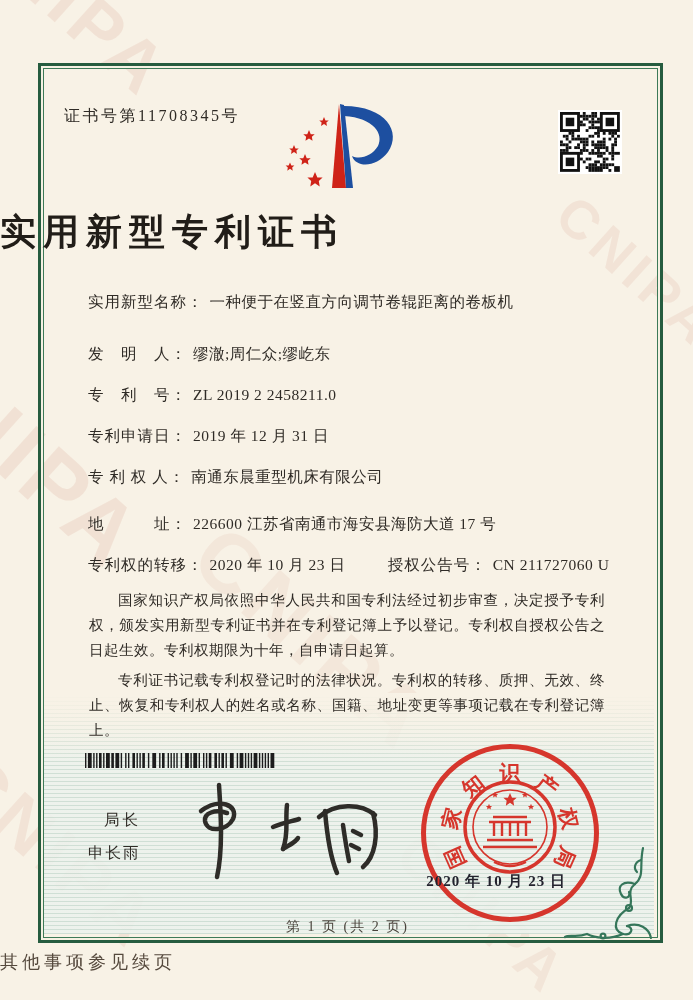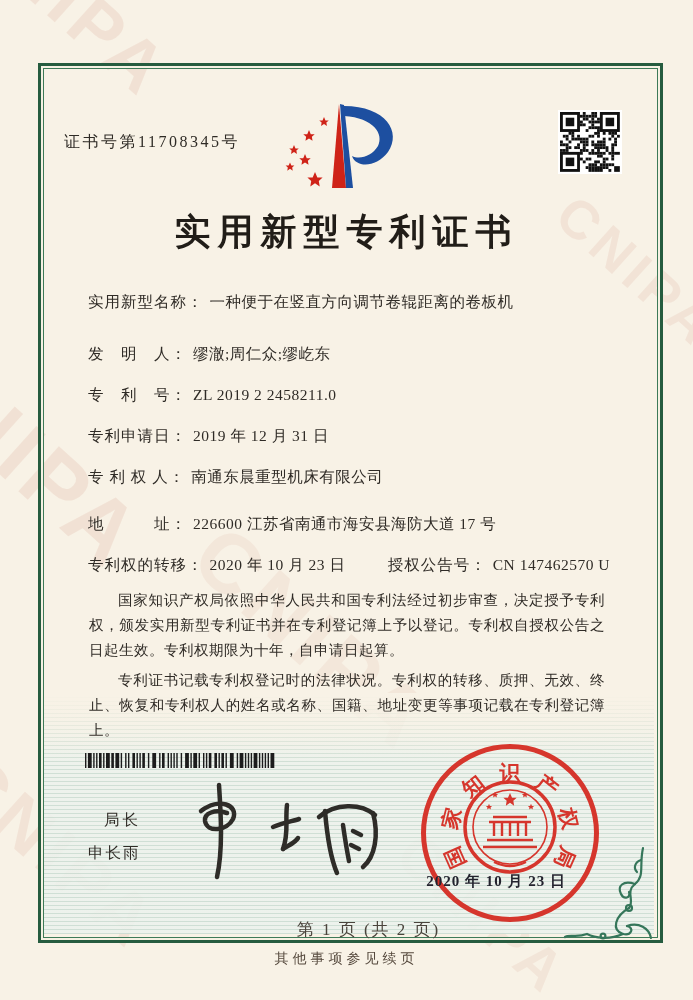--- a/index.html
+++ b/index.html
@@ -30,24 +30,24 @@
       linear-gradient(to bottom, rgba(236,242,237,0) 0%, rgba(236,242,237,.85) 25%, rgba(236,242,237,.9) 100%);}
   .guilloche-fade{position:absolute;left:41px;top:693px;width:613px;height:70px;z-index:0;
     background:linear-gradient(to bottom,#f8f2e6 0%,rgba(248,242,230,0) 100%);}
 
   
   .frame{position:absolute;left:38px;top:63px;width:619px;height:874px;z-index:1;
     border:3px solid #265c3f;box-shadow:inset 0 0 0 2px #f6f1e3, inset 0 0 0 3px #3d7a58;}
 
   .z{position:absolute;z-index:2;color:var(--ink);}
 
-  .cert-no{left:64px;top:106px;font-size:16px;letter-spacing:2.5px;margin-top:26px;}
+  .cert-no{left:64px;top:106px;font-size:16px;letter-spacing:2.5px;}
   .logo{left:278px;top:98px;}
   .qr{left:558px;top:110px;}
-  .title{left:0;top:208px;width:693px;text-align:center;font-size:36px;font-weight:bold;
+  .title{left:0;top:208px;width:693px;text-align:left;font-size:36px;font-weight:bold;
          letter-spacing:7px;color:#211d18;}
 
   .row{left:88px;white-space:nowrap;font-size:15.5px;letter-spacing:.5px;}
   .row .lbl{letter-spacing:1px;}
   .row .val{margin-left:6px;}
   .row .lbl2{margin-left:38px;letter-spacing:1px;}
 
   .paras{left:85px;top:584px;width:524px;font-size:14.5px;line-height:1.74;text-align:justify;}
   .paras p{margin:4px;text-indent:2em;letter-spacing:.5px;}
 
@@ -67,23 +67,23 @@
   .seal-char:nth-of-type(4){transform:rotate(0deg)    translateY(-60px);}
   .seal-char:nth-of-type(5){transform:rotate(38deg)   translateY(-60px);}
   .seal-char:nth-of-type(6){transform:rotate(76deg)   translateY(-60px);}
   .seal-char:nth-of-type(7){transform:rotate(114deg)  translateY(-60px);}
   .emblem{position:absolute;left:50%;top:47%;transform:translate(-50%,-50%);}
   .seal-date{left:415px;top:872px;width:162px;text-align:center;font-size:15px;
         letter-spacing:1px;color:#23232e;z-index:4;font-weight:bold;}
 
   .corner-flourish{left:563px;top:846px;z-index:2;}
 
-  .page-info{left:38px;top:918px;width:619px;text-align:center;font-size:17px;
-        letter-spacing:2px;color:#4a443c;padding-left:21px;}
-  .footer-note{left:0;top:950px;width:693px;text-align:center;font-size:14px;
+  .page-info{left:38px;top:918px;width:619px;text-align:center;font-size:14px;
+        letter-spacing:2px;color:#4a443c;}
+  .footer-note{left:0;top:950px;width:693px;text-align:left;font-size:18px;
         letter-spacing:4px;color:#55493d;}
 </style>
 </head>
 <body>
 
 <div class="page">
 
   <span class="wm wm1">CNIPA</span>
   <span class="wm wm2">CNIPA</span>
   <span class="wm wm3">CNIPA</span>
@@ -292,21 +292,21 @@
     <span class="lbl">专利申请日：</span><span class="val">2019 年 12 月 31 日</span>
   </div>
   <div class="z row" style="top:467px">
     <span class="lbl">专 利 权 人：</span><span class="val">南通东晨重型机床有限公司</span>
   </div>
   <div class="z row" style="top:514px">
     <span class="lbl">地　　　址：</span><span class="val">226600 江苏省南通市海安县海防大道 17 号</span>
   </div>
   <div class="z row" style="top:555px">
     <span class="lbl">专利权的转移：</span><span class="val">2020 年 10 月 23 日</span>
-    <span class="lbl lbl2">授权公告号：</span><span class="val">CN 147462570 U</span>
+    <span class="lbl lbl2">授权公告号：</span><span class="val">CN 211727060 U</span>
   </div>
 
   <div class="z paras">
     <p>国家知识产权局依照中华人民共和国专利法经过初步审查，决定授予专利权，颁发实用新型专利证书并在专利登记簿上予以登记。专利权自授权公告之日起生效。专利权期限为十年，自申请日起算。</p>
     <p>专利证书记载专利权登记时的法律状况。专利权的转移、质押、无效、终止、恢复和专利权人的姓名或名称、国籍、地址变更等事项记载在专利登记簿上。</p>
   </div>
 
   <svg class="z barcode" width="190" height="15" viewBox="0 0 190 15">
     <g fill="#1c1c1c" id="bc-bars">
         <rect x="0.00" y="0" width="1.4" height="15"></rect>

